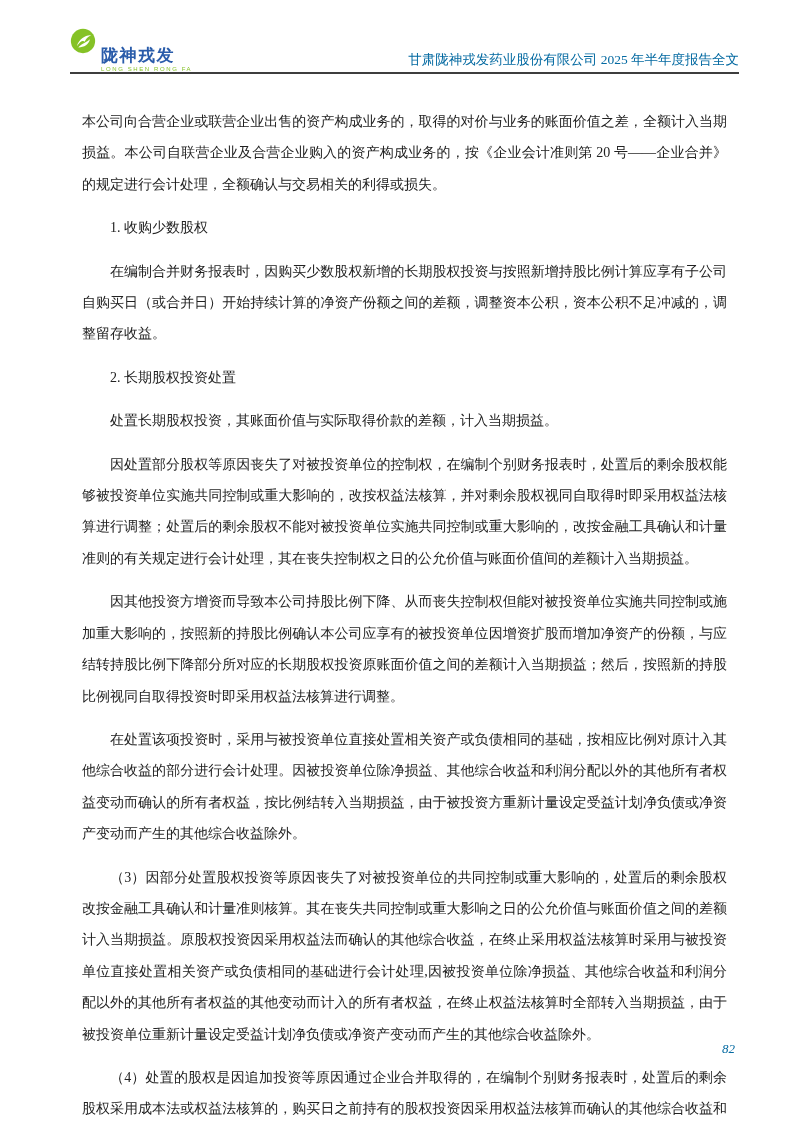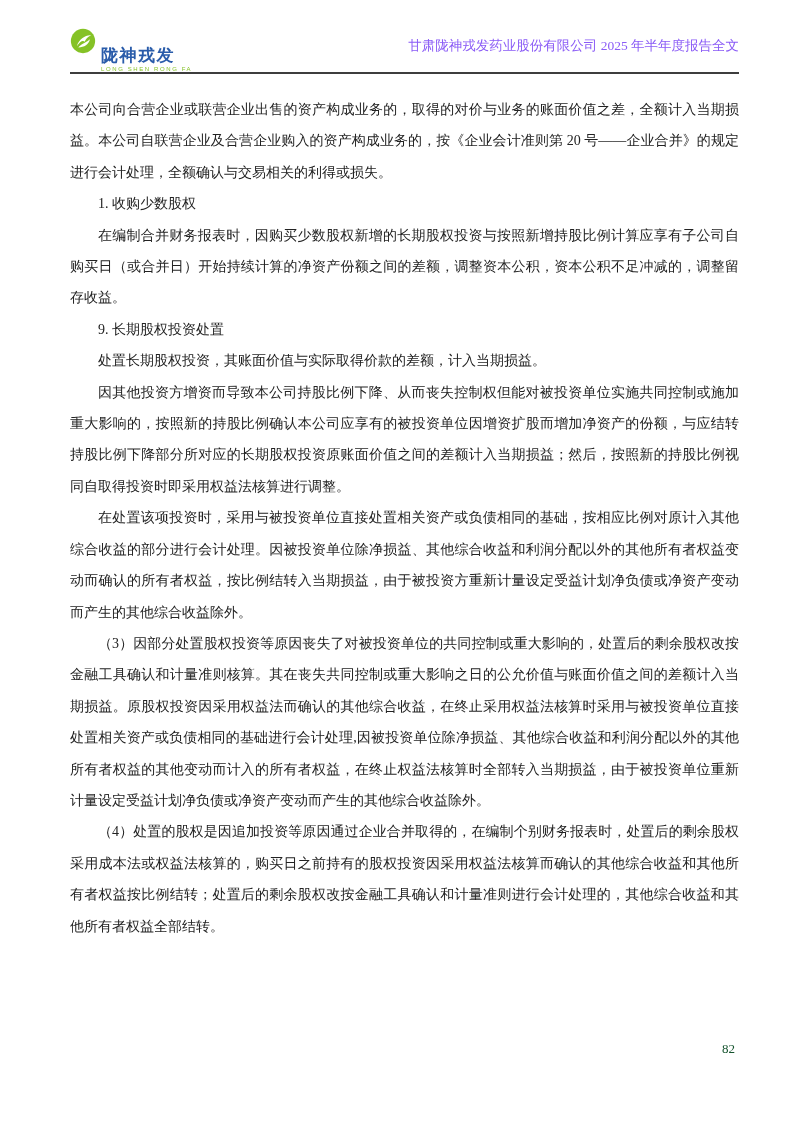--- a/index.html
+++ b/index.html
@@ -24,39 +24,39 @@
     line-height:1; letter-spacing:1.5px;
     font-family:"Liberation Sans","DejaVu Sans",sans-serif;
     margin-top:37px;
   }
   .brand-en {
     font-size:6px; color:#85c226; letter-spacing:1.6px; margin-top:2px;
     font-family:"Liberation Sans","DejaVu Sans",sans-serif;
     white-space:nowrap;
   }
   .header-title {
-    font-size:13.5px; color:#8b5cf6; white-space:nowrap;
-    padding-bottom:17px;
+    font-size:13.5px; color:#0369a1; white-space:nowrap;
+    padding-bottom:3px;
   }
   .header-rule {
     position:absolute; top:72px; left:70px; right:54px;
     height:2px; background:#3d3d3d;
   }
   
   .doc-body {
     position:absolute; top:94px; left:70px; width:669px;
     font-size:14px; line-height:31.4px; color:#222222;
     text-align:justify; text-justify:inter-ideograph;
   }
-  .doc-body p { margin:0; text-indent:2em; }
+  .doc-body p { margin:12px; text-indent:2em; }
   .doc-body p.no-indent { text-indent:0; }
   
   .page-number {
     position:absolute; top:1041px; right:58px;
-    font-size:13px; color:#14532d;
+    font-size:13px; color:#0369a1;font-style:italic;
   }
 </style>
 </head>
 <body>
 
 <div class="page">
 
   <div class="header">
     <div class="logo">
       <span class="logo-mark">
@@ -73,22 +73,23 @@
     </div>
     <div class="header-title">甘肃陇神戎发药业股份有限公司 2025 年半年度报告全文</div>
   </div>
 
   <div class="header-rule"></div>
 
   <main class="doc-body">
     <p class="no-indent">本公司向合营企业或联营企业出售的资产构成业务的，取得的对价与业务的账面价值之差，全额计入当期损益。本公司自联营企业及合营企业购入的资产构成业务的，按《企业会计准则第 20 号——企业合并》的规定进行会计处理，全额确认与交易相关的利得或损失。</p>
     <p>1. 收购少数股权</p>
     <p>在编制合并财务报表时，因购买少数股权新增的长期股权投资与按照新增持股比例计算应享有子公司自购买日（或合并日）开始持续计算的净资产份额之间的差额，调整资本公积，资本公积不足冲减的，调整留存收益。</p>
-    <p>9. 长期股权投资处置</p>
+    <p>2. 长期股权投资处置</p>
     <p>处置长期股权投资，其账面价值与实际取得价款的差额，计入当期损益。</p>
+    <p>因处置部分股权等原因丧失了对被投资单位的控制权，在编制个别财务报表时，处置后的剩余股权能够被投资单位实施共同控制或重大影响的，改按权益法核算，并对剩余股权视同自取得时即采用权益法核算进行调整；处置后的剩余股权不能对被投资单位实施共同控制或重大影响的，改按金融工具确认和计量准则的有关规定进行会计处理，其在丧失控制权之日的公允价值与账面价值间的差额计入当期损益。</p>
     <p>因其他投资方增资而导致本公司持股比例下降、从而丧失控制权但能对被投资单位实施共同控制或施加重大影响的，按照新的持股比例确认本公司应享有的被投资单位因增资扩股而增加净资产的份额，与应结转持股比例下降部分所对应的长期股权投资原账面价值之间的差额计入当期损益；然后，按照新的持股比例视同自取得投资时即采用权益法核算进行调整。</p>
     <p>在处置该项投资时，采用与被投资单位直接处置相关资产或负债相同的基础，按相应比例对原计入其他综合收益的部分进行会计处理。因被投资单位除净损益、其他综合收益和利润分配以外的其他所有者权益变动而确认的所有者权益，按比例结转入当期损益，由于被投资方重新计量设定受益计划净负债或净资产变动而产生的其他综合收益除外。</p>
     <p>（3）因部分处置股权投资等原因丧失了对被投资单位的共同控制或重大影响的，处置后的剩余股权改按金融工具确认和计量准则核算。其在丧失共同控制或重大影响之日的公允价值与账面价值之间的差额计入当期损益。原股权投资因采用权益法而确认的其他综合收益，在终止采用权益法核算时采用与被投资单位直接处置相关资产或负债相同的基础进行会计处理,因被投资单位除净损益、其他综合收益和利润分配以外的其他所有者权益的其他变动而计入的所有者权益，在终止权益法核算时全部转入当期损益，由于被投资单位重新计量设定受益计划净负债或净资产变动而产生的其他综合收益除外。</p>
     <p>（4）处置的股权是因追加投资等原因通过企业合并取得的，在编制个别财务报表时，处置后的剩余股权采用成本法或权益法核算的，购买日之前持有的股权投资因采用权益法核算而确认的其他综合收益和其他所有者权益按比例结转；处置后的剩余股权改按金融工具确认和计量准则进行会计处理的，其他综合收益和其他所有者权益全部结转。</p>
   </main>
 
   <div class="page-number">82</div>
 
 </div>
 

